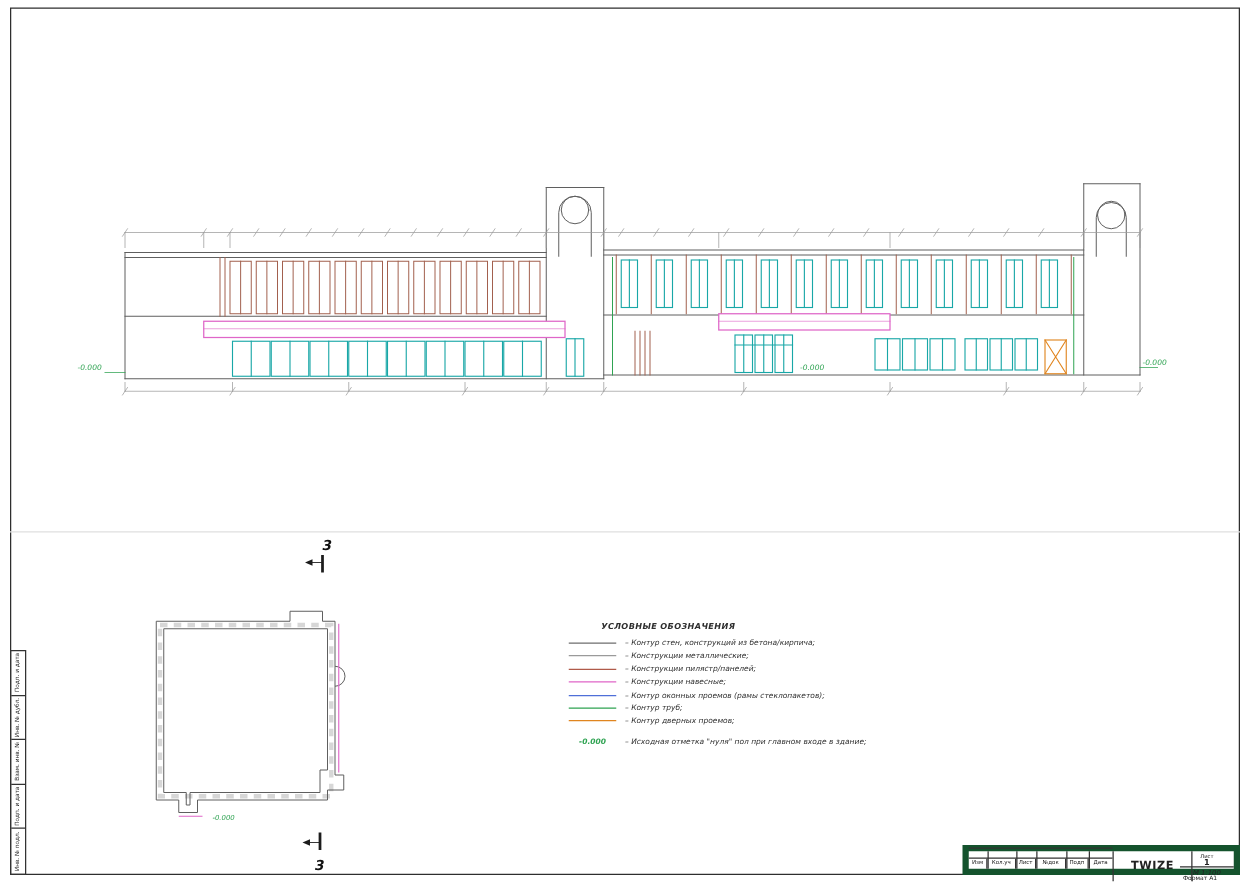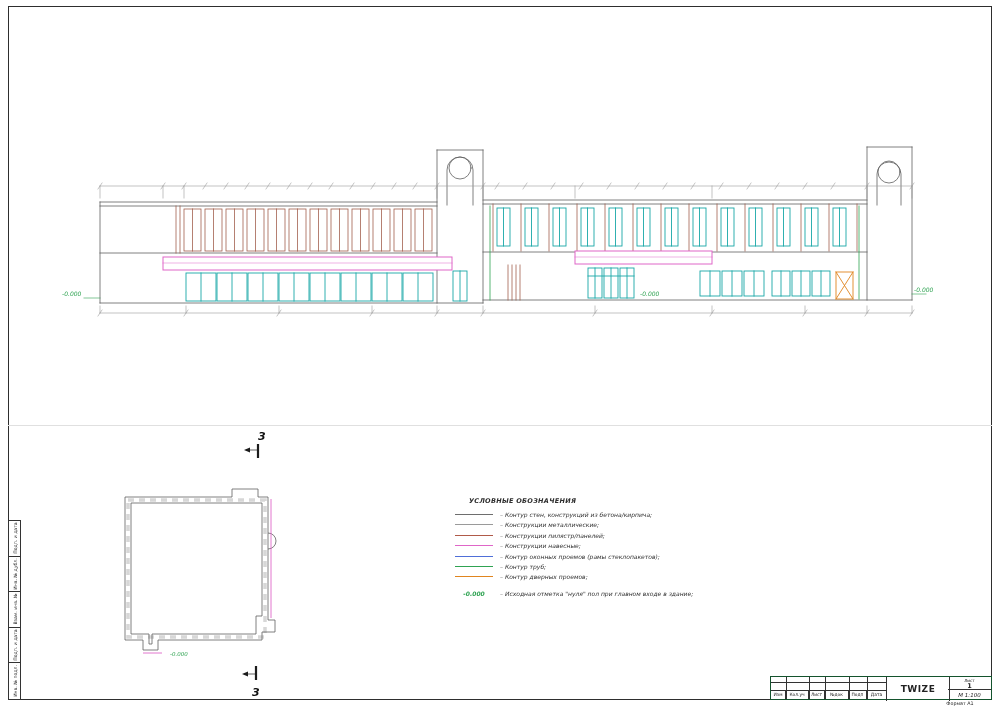--- a/index.html
+++ b/index.html
@@ -6,29 +6,29 @@
   .sheet{position:relative;width:1000px;height:706px;background:#ffffff;overflow:hidden;
          font-family:"DejaVu Sans",sans-serif;color:#222;}
   .frame{position:absolute;left:8px;top:6px;width:984px;height:694px;border:1.3px solid #2e2e2e;box-sizing:border-box;}
   .divider{position:absolute;left:8px;top:425px;width:984px;border-top:0.6px solid #e0e0e0;}
   .title{position:absolute;left:60px;top:26px;width:940px;text-align:center;
          font-size:36px;font-style:italic;font-weight:bold;letter-spacing:1px;color:#0d0d0d;}
   .draw{position:absolute;left:0;top:0;}
 
   
   .legend{position:absolute;left:455px;top:497px;width:280px;font-style:italic;color:#2e2e2e;}
-  .legend-title{font-size:6.5px;font-weight:bold;margin:0 0 6px 14px;letter-spacing:.3px;}
+  .legend-title{font-size:6.5px;font-weight:bold;margin:0 0 6px 26px;letter-spacing:.3px;}
   .legend-row{display:flex;align-items:center;margin-bottom:3.4px;}
   .legend-line{width:38px;height:1px;margin-right:7px;flex:none;}
   .legend-text{font-size:6px;white-space:nowrap;}
   .legend-zero-row{margin-top:10px;}
   .legend-zero{width:38px;font-size:6px;font-weight:bold;margin-right:7px;flex:none;text-align:center;}
 
   
-  .tblock{position:absolute;left:770px;top:676px;width:222px;height:24px;border:1px solid #14532d;box-sizing:border-box;}
+  .tblock{position:absolute;left:770px;top:676px;width:222px;height:24px;border:5px solid #14532d;box-sizing:border-box;}
   .tb-h{position:absolute;left:0;width:115px;border-top:0.8px solid #333;}
   .tb-v{position:absolute;top:0;bottom:0;border-left:0.8px solid #333;}
   .tb-cols{position:absolute;left:0;bottom:0;width:115px;height:8px;display:flex;}
   .tb-col{height:8px;line-height:8px;font-size:4.4px;text-align:center;border-right:0.8px solid #333;box-sizing:border-box;flex:none;overflow:hidden;}
   .tb-company{position:absolute;left:115px;top:0;width:64px;height:24px;border-left:0.8px solid #333;border-right:0.8px solid #333;
               box-sizing:border-box;display:flex;align-items:center;justify-content:center;font-size:9px;font-weight:bold;letter-spacing:.5px;}
   .tb-right{position:absolute;right:0;top:0;width:43px;height:24px;box-sizing:border-box;}
   .tb-sheet{height:13px;border-bottom:0.8px solid #333;box-sizing:border-box;text-align:center;}
   .tb-sheet-label{font-size:4.2px;line-height:5px;padding-top:1px;}
   .tb-sheet-num{font-size:6.5px;font-weight:bold;line-height:7px;}

